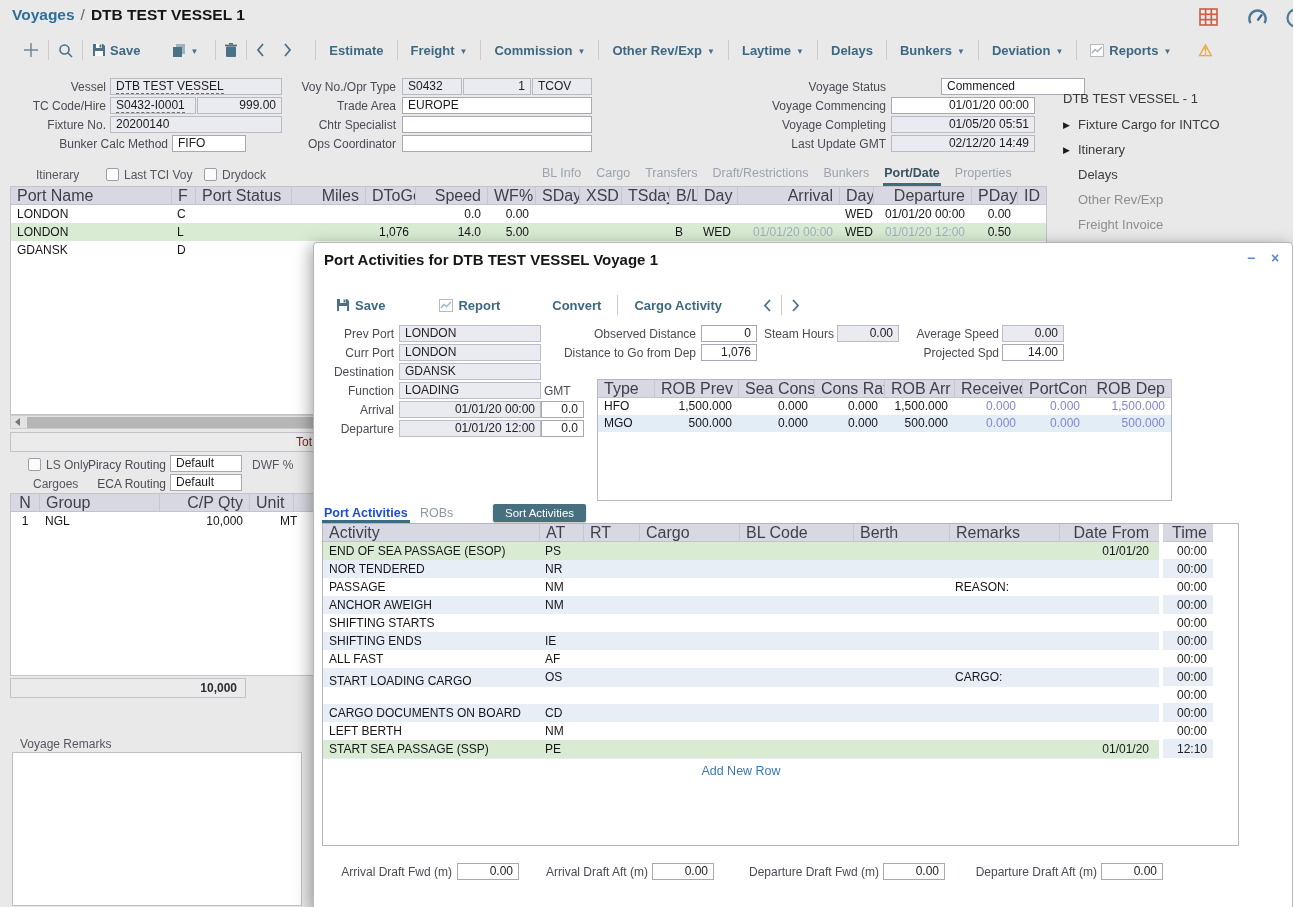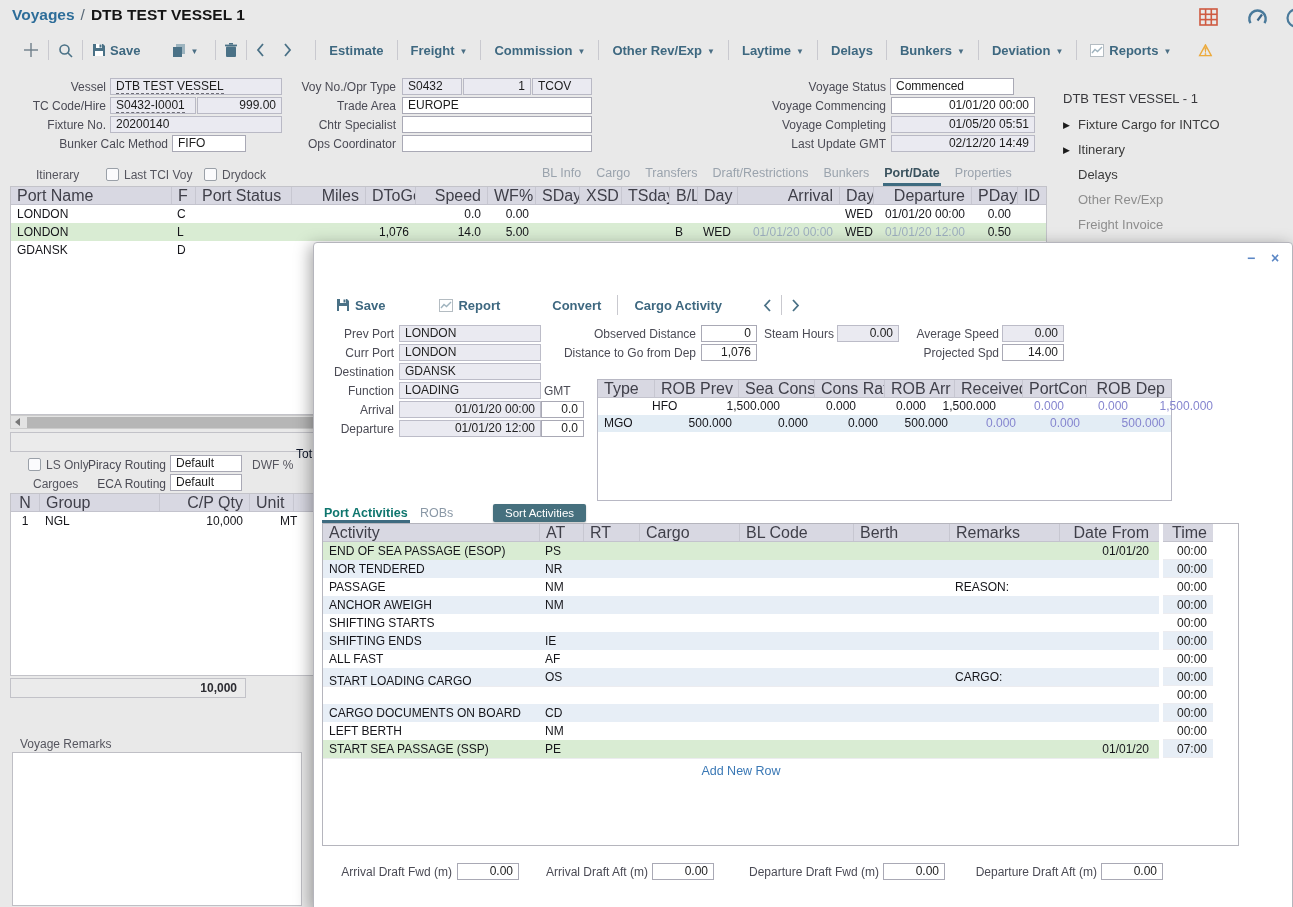--- a/index.html
+++ b/index.html
@@ -46,21 +46,21 @@
   
   .modal{position:absolute;left:313px;top:242px;width:978px;height:665px;background:#fff;border:1px solid #b5b5bc;border-radius:4px 4px 0 0;box-shadow:-3px 3px 16px rgba(0,0,0,.35);z-index:10;overflow:hidden}
   .m-title{position:absolute;left:10px;top:8px;font-size:15px;font-weight:700;color:#161616}
   .m-winbtn{position:absolute;top:7px;font-size:14px;font-weight:700;color:#5b87c5;cursor:pointer;line-height:16px}
   .m-toolbar{position:absolute;left:22px;top:50px;height:24px;display:flex;align-items:center;color:#3e6880;font-size:13px;font-weight:700;gap:0}
   .m-toolbar .titem{padding:0 16px}
   .mlbl{position:absolute;color:#4b4b55;white-space:nowrap;line-height:17px;font-size:12px;text-align:right}
   .mbox{position:absolute;height:17px;line-height:15px;border:1px solid #bcbcc8;background:#eaeaf1;padding:0 5px;box-sizing:border-box;white-space:nowrap;overflow:hidden;font-size:12px}
   .mbox.white{background:#fff;border-color:#a9a9b5}
   .mtab{position:absolute;font-size:12.5px;color:#8a98a6;cursor:pointer;white-space:nowrap}
-  .mtab.active{color:#0f766e;font-weight:700}
+  .mtab.active{color:#1d4ed8;font-weight:700}
   .mtab-underline{position:absolute;height:3px;background:#3e6b80}
   .sortbtn{position:absolute;background:#46707e;color:#fff;font-size:11.5px;border-radius:2px;padding:3px 12px;cursor:pointer;box-shadow:0 1px 2px rgba(0,0,0,.25)}
   .act-wrap{position:absolute;border:1px solid #b5b5bd;background:#fff;box-sizing:border-box}
   .ahead{position:absolute;top:0;height:17px;background:#d8d8e2;border-bottom:1px solid #c3c3cd}
   .arow{position:absolute;height:18px;background:#fff;border-bottom:1px solid #ececf0;cursor:pointer}
   .arow.alt{background:#e7eef6}
   .arow.hl{background:#d9ecd3}
   .acell{position:absolute;top:0;height:18px;line-height:18px;white-space:nowrap;overflow:hidden;box-sizing:border-box;font-size:12px;color:#15151a}
   .addrow{position:absolute;color:#3a78b5;font-size:12.5px;text-align:center;cursor:pointer}
   .robwrap{position:absolute;border:1px solid #b8b8c4;background:#fff;box-sizing:border-box}
@@ -217,21 +217,21 @@
   <div class="fbox r" style="left:463px;top:78px;width:68px">1</div>
   <div class="fbox" style="left:532px;top:78px;width:60px">TCOV</div>
   <div class="lbl r" style="left:250px;top:98px;width:146px">Trade Area</div>
   <div class="fbox white" style="left:402px;top:97px;width:190px">EUROPE</div>
   <div class="lbl r" style="left:250px;top:117px;width:146px">Chtr Specialist</div>
   <div class="fbox white" style="left:402px;top:116px;width:190px"></div>
   <div class="lbl r" style="left:250px;top:136px;width:146px">Ops Coordinator</div>
   <div class="fbox white" style="left:402px;top:135px;width:190px"></div>
 
   <div class="lbl r" style="left:740px;top:79px;width:146px">Voyage Status</div>
-  <div class="fbox white" style="left:890px;top:78px;width:124px">Commenced</div>
+  <div class="fbox white" style="left:941px;top:78px;width:144px">Commenced</div>
   <div class="lbl r" style="left:740px;top:98px;width:146px">Voyage Commencing</div>
   <div class="fbox white r" style="left:891px;top:97px;width:144px">01/01/20 00:00</div>
   <div class="lbl r" style="left:740px;top:117px;width:146px">Voyage Completing</div>
   <div class="fbox r" style="left:891px;top:116px;width:144px">01/05/20 05:51</div>
   <div class="lbl r" style="left:740px;top:136px;width:146px">Last Update GMT</div>
   <div class="fbox r" style="left:891px;top:135px;width:144px">02/12/20 14:49</div>
 
   <div class="sidebar">
     <div class="sb-title">DTB TEST VESSEL - 1</div>
     <div id="sidebar-items">
@@ -324,21 +324,21 @@
   </div>
 
   <div class="hscroll" style="left:10px;top:415px;width:1037px">
     <svg width="14" height="12">
         <polygon points="9,2 4,6 9,10" fill="#777"></polygon>
       </svg>
     <div class="hthumb" style="width:990px"></div>
   </div>
 
   <div class="abs" style="left:10px;top:432px;width:1037px;height:20px;background:#ebebeb;border:1px solid #c2c2c8;box-sizing:border-box">
-    <span class="abs" style="left:285px;top:14px;color:#0f172a">Tot</span>
+    <span class="abs" style="left:285px;top:2px;color:#7f1d1d">Tot</span>
   </div>
 
   <span class="cb" style="left:28px;top:458px"></span>
   <div class="lbl" style="left:46px;top:457px;color:#55555e">LS Only</div>
   <div class="lbl r" style="left:60px;top:457px;width:106px">Piracy Routing</div>
   <div class="fbox white" style="left:170px;top:455px;width:72px">Default</div>
   <div class="lbl" style="left:252px;top:457px;color:#55555e">DWF %</div>
   <div class="lbl" style="left:33px;top:476px;color:#55555e">Cargoes</div>
   <div class="lbl r" style="left:60px;top:476px;width:106px">ECA Routing</div>
   <div class="fbox white" style="left:170px;top:474px;width:72px">Default</div>
@@ -359,20 +359,21 @@
           <div class="td" style="left: 238px; width: 44px; text-align: left; margin-left: 25px;">MT</div>
         </div>
       </div>
   </div>
   <div class="abs" style="left:10px;top:678px;width:236px;height:20px;background:#ebebeb;border:1px solid #c2c2c8;box-sizing:border-box;text-align:right;line-height:18px;padding-right:8px;font-weight:700;color:#2c2c32">10,000</div>
 
   <div class="lbl" style="left:20px;top:736px;color:#55555e">Voyage Remarks</div>
   <div class="abs" style="left:12px;top:752px;width:290px;height:154px;background:#fff;border:1px solid #bfbfc5;box-sizing:border-box"></div>
 
   <div class="modal">
+    <div class="m-title">Port Activities for DTB TEST VESSEL Voyage 1</div>
     <div class="m-winbtn" style="left:933px">−</div>
     <div class="m-winbtn" style="left:957px">×</div>
 
     <div class="m-toolbar">
       <span class="titem" style="padding-left:0">
         <svg width="14" height="14">
             <path d="M1 1h10l2 2v10H1z" fill="#4a7186"></path>
             <rect x="3" y="8" width="8" height="5" fill="#fff"></rect>
             <rect x="4" y="1" width="6" height="4" fill="#fff"></rect>
             <rect x="7.5" y="1.5" width="2" height="3" fill="#4a7186"></rect>
@@ -435,21 +436,21 @@
           <div class="th" style="left: 0px; width: 56px; text-align: left; border-left: none;">Type</div>
           <div class="th" style="left: 56px; width: 84px; text-align: right;">ROB Prev</div>
           <div class="th" style="left: 140px; width: 76px; text-align: right;">Sea Cons</div>
           <div class="th" style="left: 216px; width: 70px; text-align: right;">Cons Rate</div>
           <div class="th" style="left: 286px; width: 70px; text-align: right;">ROB Arr</div>
           <div class="th" style="left: 356px; width: 68px; text-align: right;">Received</div>
           <div class="th" style="left: 424px; width: 64px; text-align: right;">PortCons</div>
           <div class="th" style="left: 488px; width: 85px; text-align: right;">ROB Dep</div>
         </div>
       <div id="rob-rows">
-          <div class="trow" style="top: 18px; height: 17px; margin-left: 48px;">
+          <div class="trow" style="top: 18px; height: 17px;">
             <div class="td" style="left: 0px; width: 56px; height: 17px; line-height: 17px;">HFO</div>
             <div class="td" style="left: 56px; width: 84px; text-align: right; height: 17px; line-height: 17px;">1,500.000</div>
             <div class="td" style="left: 140px; width: 76px; text-align: right; height: 17px; line-height: 17px;">0.000</div>
             <div class="td" style="left: 216px; width: 70px; text-align: right; height: 17px; line-height: 17px;">0.000</div>
             <div class="td" style="left: 286px; width: 70px; text-align: right; height: 17px; line-height: 17px;">1,500.000</div>
             <div class="td blueval" style="left: 356px; width: 68px; text-align: right; height: 17px; line-height: 17px;">0.000</div>
             <div class="td blueval" style="left: 424px; width: 64px; text-align: right; height: 17px; line-height: 17px;">0.000</div>
             <div class="td blueval" style="left: 488px; width: 85px; text-align: right; height: 17px; line-height: 17px;">1,500.000</div>
           </div>
           <div class="trow" style="top: 35px; height: 17px; background: rgb(227, 237, 245);">
@@ -541,21 +542,21 @@
           <div class="arow" style="left: 0px; top: 198px; width: 836px;">
             <div class="acell" style="left: 0px; width: 216px; text-align: left; padding: 0px 6px;">LEFT BERTH</div>
             <div class="acell" style="left: 216px; width: 44px; text-align: left; padding: 0px 6px;">NM</div>
           </div>
           <div class="arow" style="left: 840px; top: 198px; width: 50px; text-align: right; line-height: 18px; padding: 0px 6px; box-sizing: border-box; font-size: 12px;">00:00</div>
           <div class="arow hl" style="left: 0px; top: 216px; width: 836px;">
             <div class="acell" style="left: 0px; width: 216px; text-align: left; padding: 0px 6px;">START SEA PASSAGE (SSP)</div>
             <div class="acell" style="left: 216px; width: 44px; text-align: left; padding: 0px 6px;">PE</div>
             <div class="acell" style="left: 736px; width: 96px; text-align: right; padding: 0px 6px;">01/01/20</div>
           </div>
-          <div class="arow alt" style="left: 840px; top: 216px; width: 50px; text-align: right; line-height: 18px; padding: 0px 6px; box-sizing: border-box; font-size: 12px;">07:00</div>
+          <div class="arow alt" style="left: 840px; top: 216px; width: 50px; text-align: right; line-height: 18px; padding: 0px 6px; box-sizing: border-box; font-size: 12px;">12:10</div>
         </div>
       <div class="addrow" style="left:0;top:240px;width:836px">Add New Row</div>
     </div>
 
     <div class="mlbl" style="left:20px;top:621px;width:118px">Arrival Draft Fwd (m)</div>
     <div class="mbox white r" style="left:143px;top:620px;width:62px">0.00</div>
     <div class="mlbl" style="left:218px;top:621px;width:116px">Arrival Draft Aft (m)</div>
     <div class="mbox white r" style="left:338px;top:620px;width:62px">0.00</div>
     <div class="mlbl" style="left:428px;top:621px;width:137px">Departure Draft Fwd (m)</div>
     <div class="mbox white r" style="left:569px;top:620px;width:62px">0.00</div>

